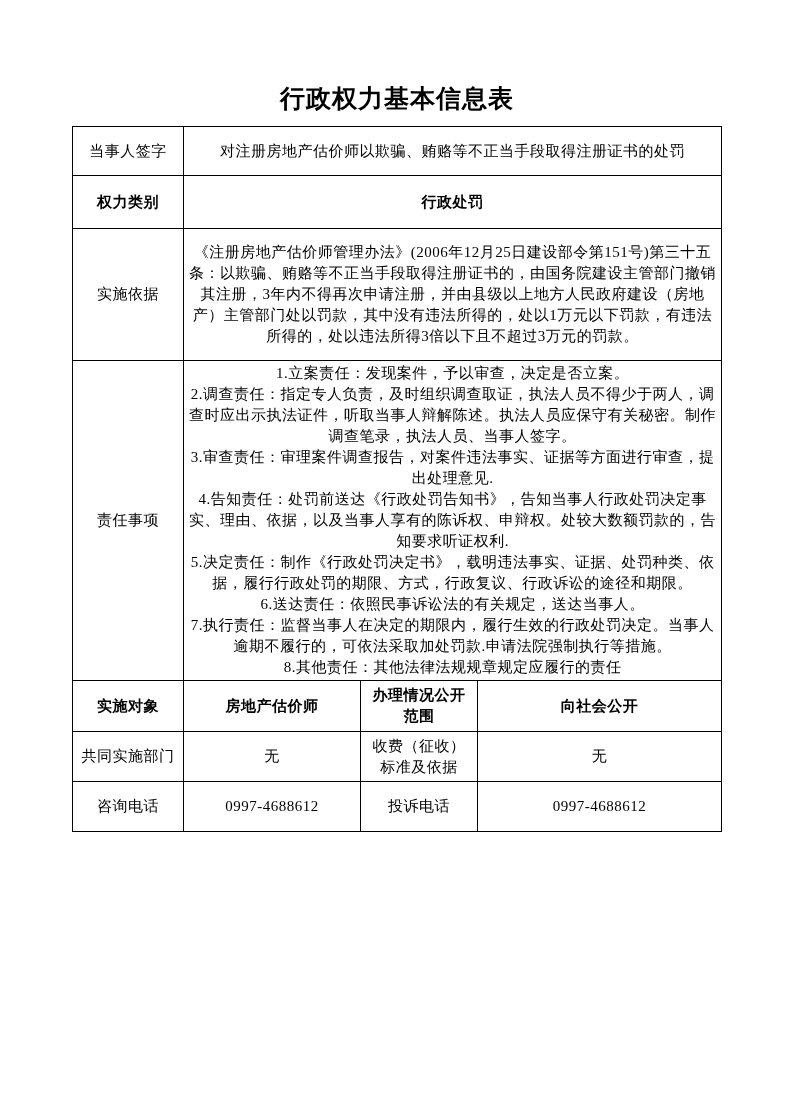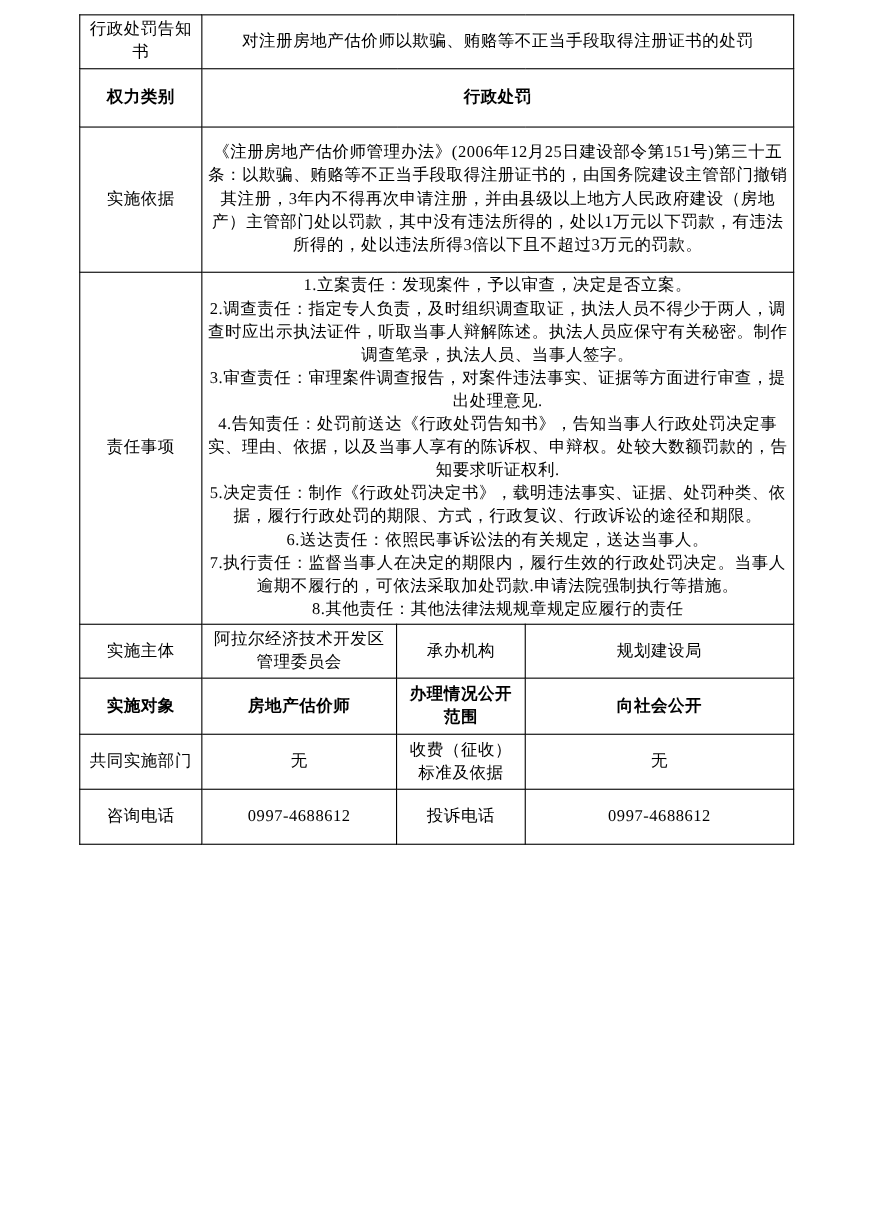--- a/index.html
+++ b/index.html
@@ -60,32 +60,33 @@
   tr.r7  { height: 50px; }
   tr.r8  { height: 50px; }
   tr.r9  { height: 50px; }
   tr.r10 { height: 50px; }
 </style>
 </head>
 <body>
 
 <div class="page">
 
+  <div class="doc-title">行政权力基本信息表</div>
 
   <table class="info-table">
     <colgroup>
         <col class="c1">
         <col class="c2">
         <col class="c3">
         <col class="c4">
       </colgroup>
 
     <tbody>
         <tr class="r1">
-      <td>行政处罚告知书</td>
+      <td>当事人签字</td>
       <td colspan="3">对注册房地产估价师以欺骗、贿赂等不正当手段取得注册证书的处罚</td>
     </tr>
 
     <tr class="r2">
       <td>权力类别</td>
       <td colspan="3">行政处罚</td>
     </tr>
 
     <tr class="r3">
       <td>实施依据</td>
@@ -99,26 +100,20 @@
             <div class="duty-item">2.调查责任：指定专人负责，及时组织调查取证，执法人员不得少于两人，调查时应出示执法证件，听取当事人辩解陈述。执法人员应保守有关秘密。制作调查笔录，执法人员、当事人签字。</div>
             <div class="duty-item">3.审查责任：审理案件调查报告，对案件违法事实、证据等方面进行审查，提出处理意见.</div>
             <div class="duty-item">4.告知责任：处罚前送达《行政处罚告知书》，告知当事人行政处罚决定事实、理由、依据，以及当事人享有的陈诉权、申辩权。处较大数额罚款的，告知要求听证权利.</div>
             <div class="duty-item">5.决定责任：制作《行政处罚决定书》，载明违法事实、证据、处罚种类、依据，履行行政处罚的期限、方式，行政复议、行政诉讼的途径和期限。</div>
             <div class="duty-item">6.送达责任：依照民事诉讼法的有关规定，送达当事人。</div>
             <div class="duty-item">7.执行责任：监督当事人在决定的期限内，履行生效的行政处罚决定。当事人逾期不履行的，可依法采取加处罚款.申请法院强制执行等措施。</div>
             <div class="duty-item">8.其他责任：其他法律法规规章规定应履行的责任</div>
           </td>
     </tr>
 
-    <tr class="r5">
-      <td>实施主体</td>
-      <td>阿拉尔经济技术开发区管理委员会</td>
-      <td>承办机构</td>
-      <td>规划建设局</td>
-    </tr>
 
     <tr class="r6">
       <td>实施对象</td>
       <td>房地产估价师</td>
       <td>办理情况公开范围</td>
       <td>向社会公开</td>
     </tr>
 
     <tr class="r7">
       <td>共同实施部门</td>

